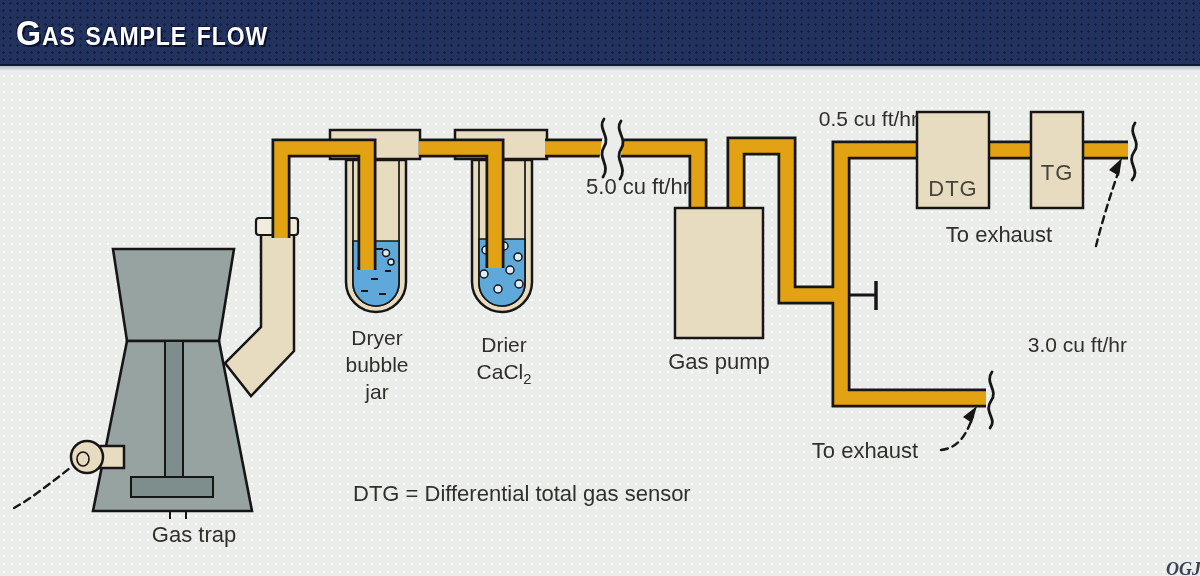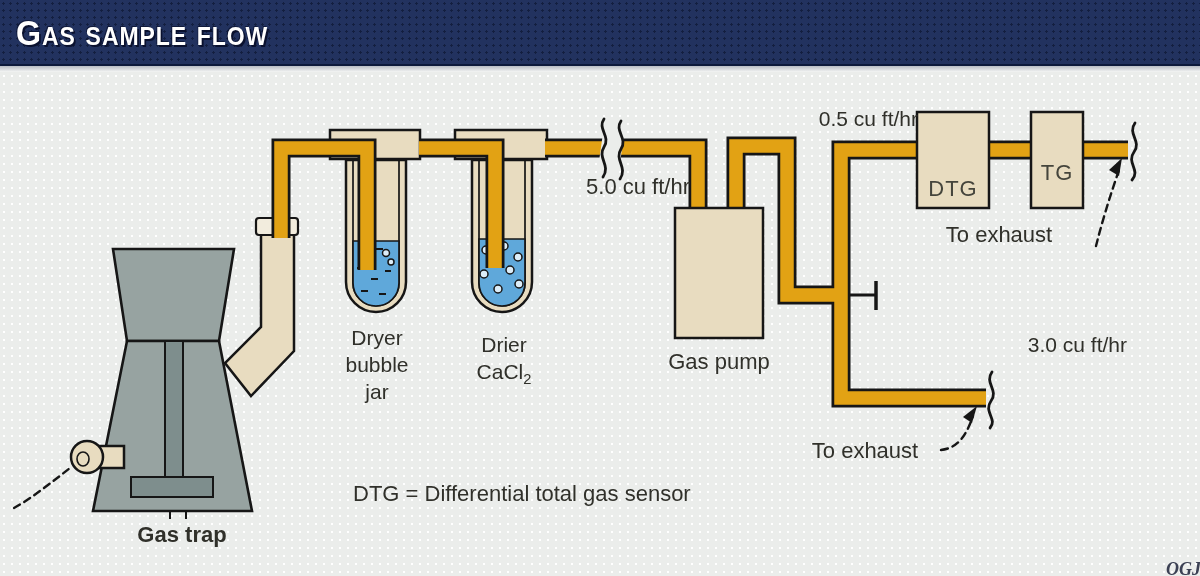--- a/index.html
+++ b/index.html
@@ -183,21 +183,21 @@
   <div class="lbl center box-text" style="left:917px;top:176px;width:72px;">DTG</div>
 
   <div class="lbl center box-text" style="left:1031px;top:160px;width:52px;">TG</div>
 
   <div class="lbl center" style="left:923px;top:222px;width:152px;font-size:22px;">To exhaust</div>
 
   <div class="lbl" style="left:940px;top:332px;width:150px;margin-left:37px;">3.0 cu ft/hr</div>
 
   <div class="lbl center" style="left:790px;top:438px;width:150px;font-size:22px;">To exhaust</div>
 
-  <div class="lbl center" style="left:112px;top:522px;width:140px;font-size:22px;font-weight:bold;">Gas trap</div>
+  <div class="lbl center" style="left:124px;top:522px;width:140px;font-size:22px;">Gas trap</div>
 
   <div class="legend" style="left:353px;top:479px;">DTG = Differential total gas sensor</div>
 
   <div class="credit" style="left:1166px;top:559px;">OGJ</div>
 
   <div class="titlebar">
     <div class="title">Gas sample flow</div>
   </div>
   <div class="sep"></div>
 

